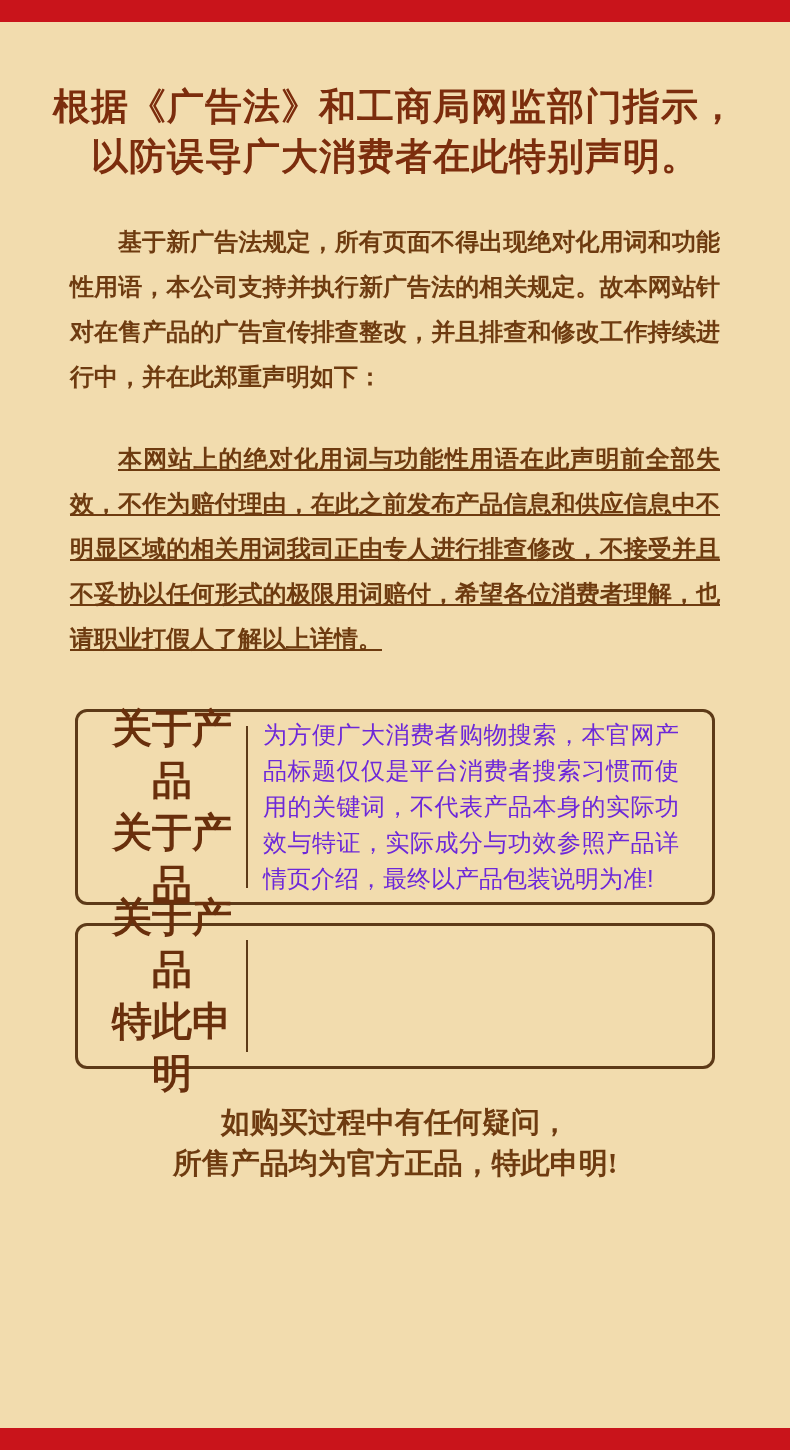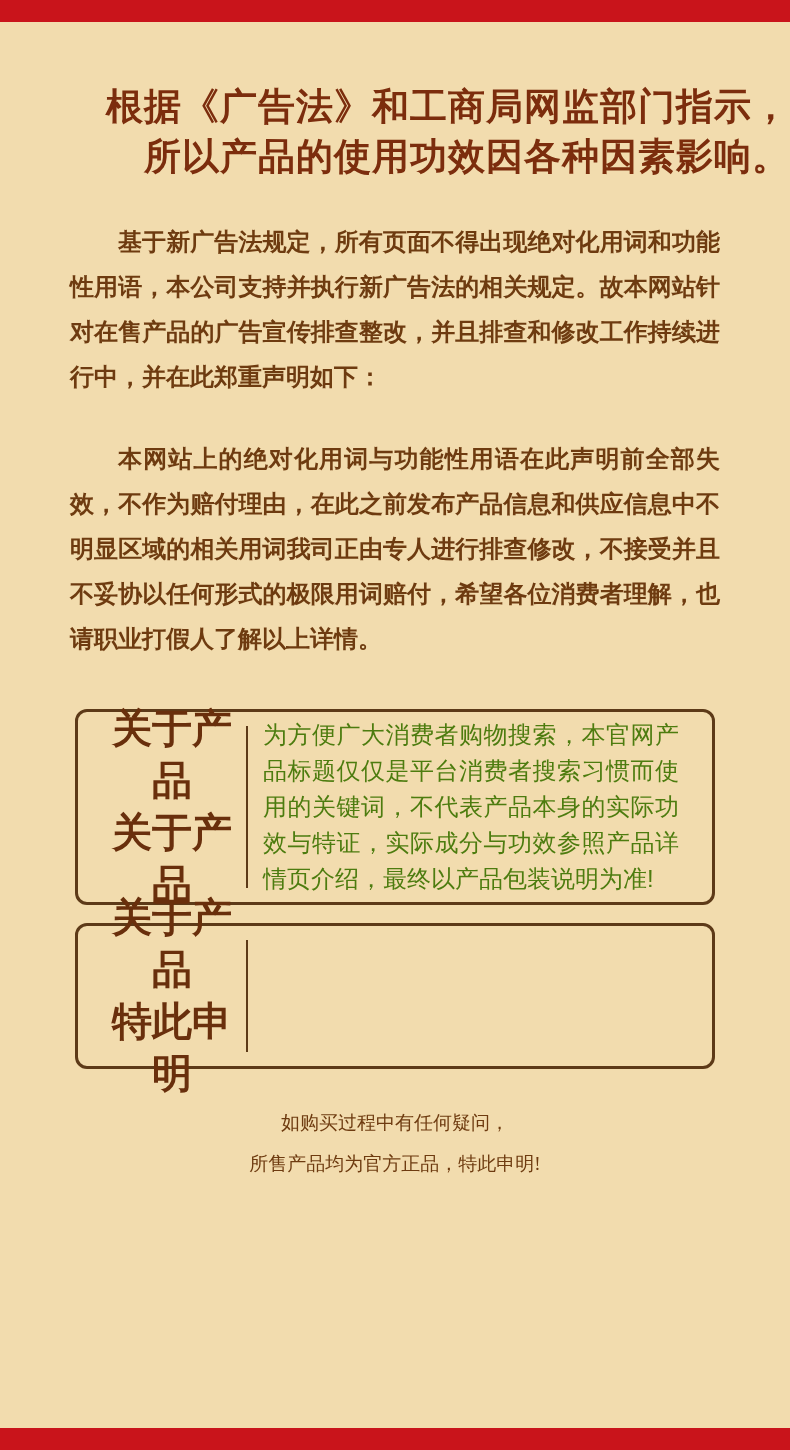--- a/index.html
+++ b/index.html
@@ -21,40 +21,40 @@
     left: 0;
     width: 100%;
     height: 22px;
     background: #c9141b;
   }
   .red-band.top { top: 0; }
   .red-band.bottom { bottom: 0; }
 
   .title {
     margin: 82px 0 0 0;
-    text-align: right;
+    text-align: center;
     font-size: 37px;
     line-height: 50px;
     font-weight: bold;
     color: #7c2d0d;
     letter-spacing: 1px;
   }
   .title .line { display: block; }
 
   .para {
     width: 650px;
     margin: 38px auto 0 auto;
     font-size: 24px;
     line-height: 45px;
     color: #6e3b10;
     font-weight: 600;
     text-align: justify;
     text-indent: 2em;
   }
-  .para + .para { margin-top: 37px; }
+  .para + .para { margin-top: 37px; text-decoration: underline; }
 
   .boxes {
     width: 640px;
     margin: 47px auto 0 auto;
   }
   .notice-box {
     display: flex;
     align-items: stretch;
     box-sizing: border-box;
     border: 3px solid #5d3a18;
@@ -80,45 +80,45 @@
   }
   .box-label .line { display: block; margin-left: 20px; }
   .box-content {
     flex: 1;
     display: flex;
     align-items: center;
     padding: 8px 33px 8px 15px;
     font-family: "Liberation Sans", sans-serif;
     font-size: 24px;
     line-height: 36px;
-    color: #4d7c0f;
+    color: #6d28d9;
     font-weight: 500;
     text-align: justify;
   }
 
   .footer {
     margin: 33px 0 0 0;
     text-align: center;
-    font-size: 19px;
+    font-size: 29px;
     line-height: 41px;
-    font-weight: normal;
+    font-weight: bold;
     color: #6e3b10;
   }
   .footer .line { display: block; }
 </style>
 </head>
 <body>
 
 <div class="page">
 
   <div class="red-band top"></div>
 
   <h1 class="title">
     <span class="line">根据《广告法》和工商局网监部门指示，</span>
-    <span class="line">所以产品的使用功效因各种因素影响。</span>
+    <span class="line">以防误导广大消费者在此特别声明。</span>
   </h1>
 
   <p class="para">基于新广告法规定，所有页面不得出现绝对化用词和功能性用语，本公司支持并执行新广告法的相关规定。故本网站针对在售产品的广告宣传排查整改，并且排查和修改工作持续进行中，并在此郑重声明如下：</p>
 
   <p class="para">本网站上的绝对化用词与功能性用语在此声明前全部失效，不作为赔付理由，在此之前发布产品信息和供应信息中不明显区域的相关用词我司正由专人进行排查修改，不接受并且不妥协以任何形式的极限用词赔付，希望各位消费者理解，也请职业打假人了解以上详情。</p>
 
   <div class="boxes">
 
     <div class="notice-box tall">
       <div class="box-label">

